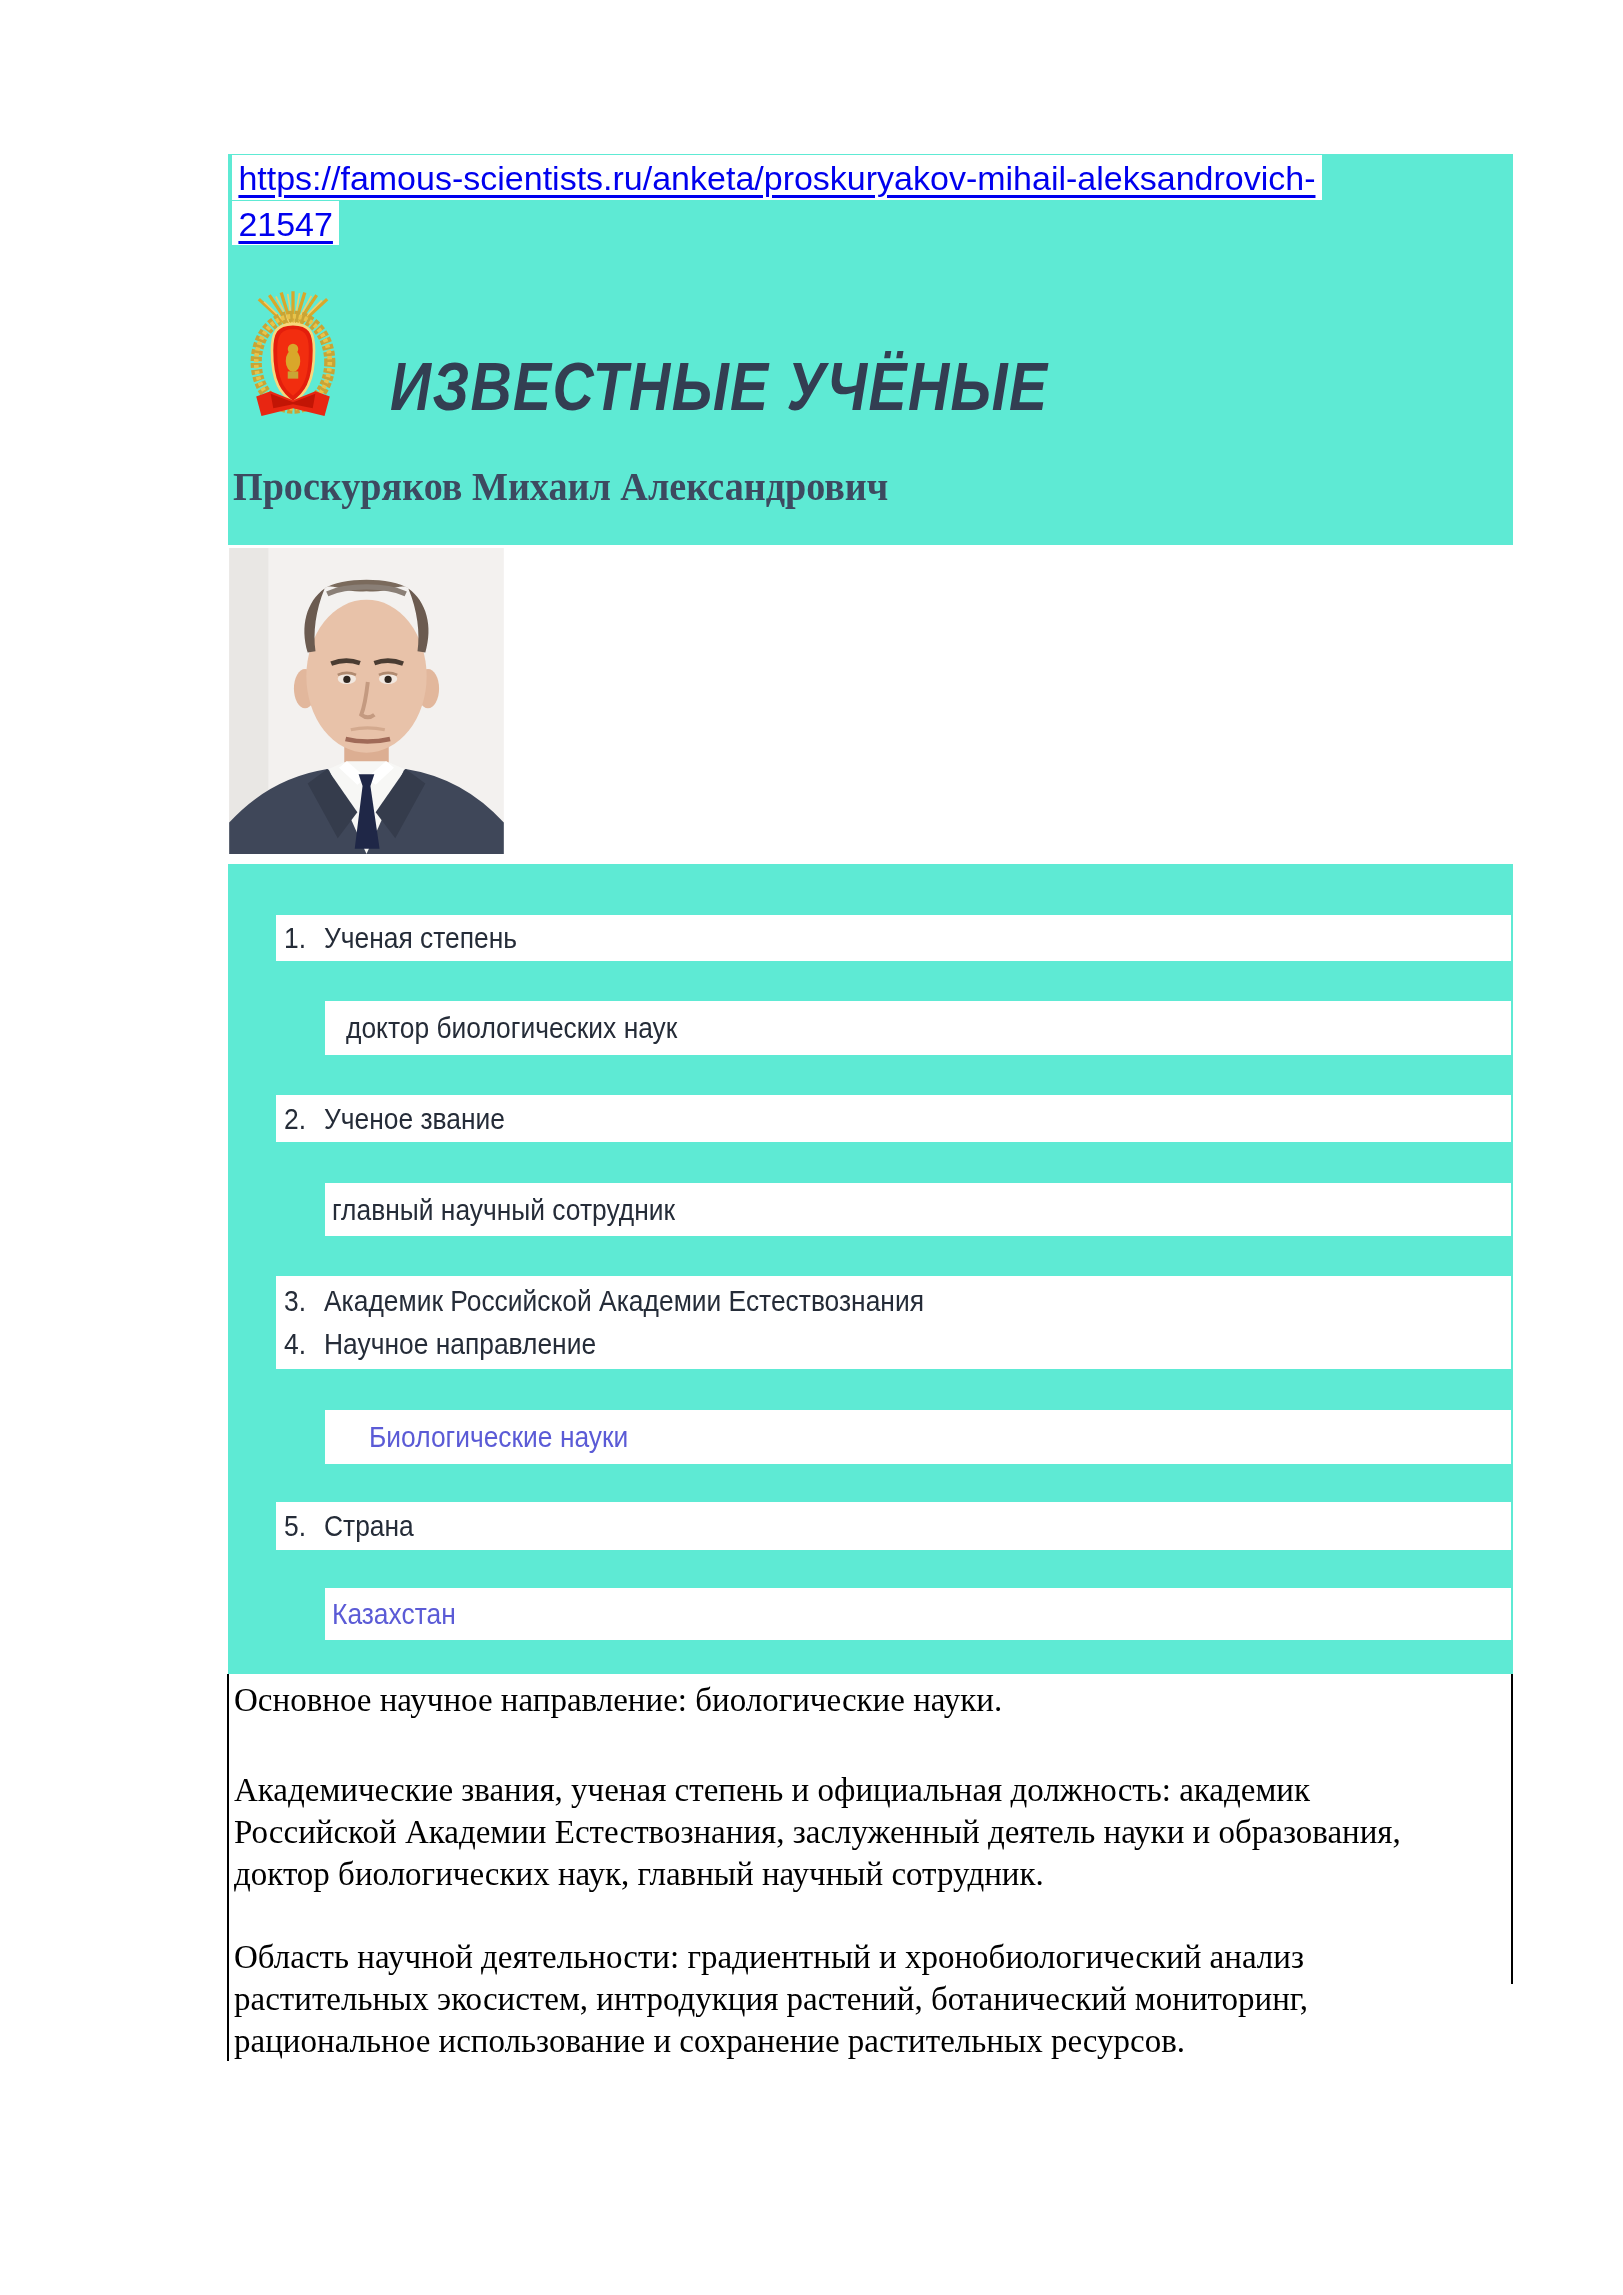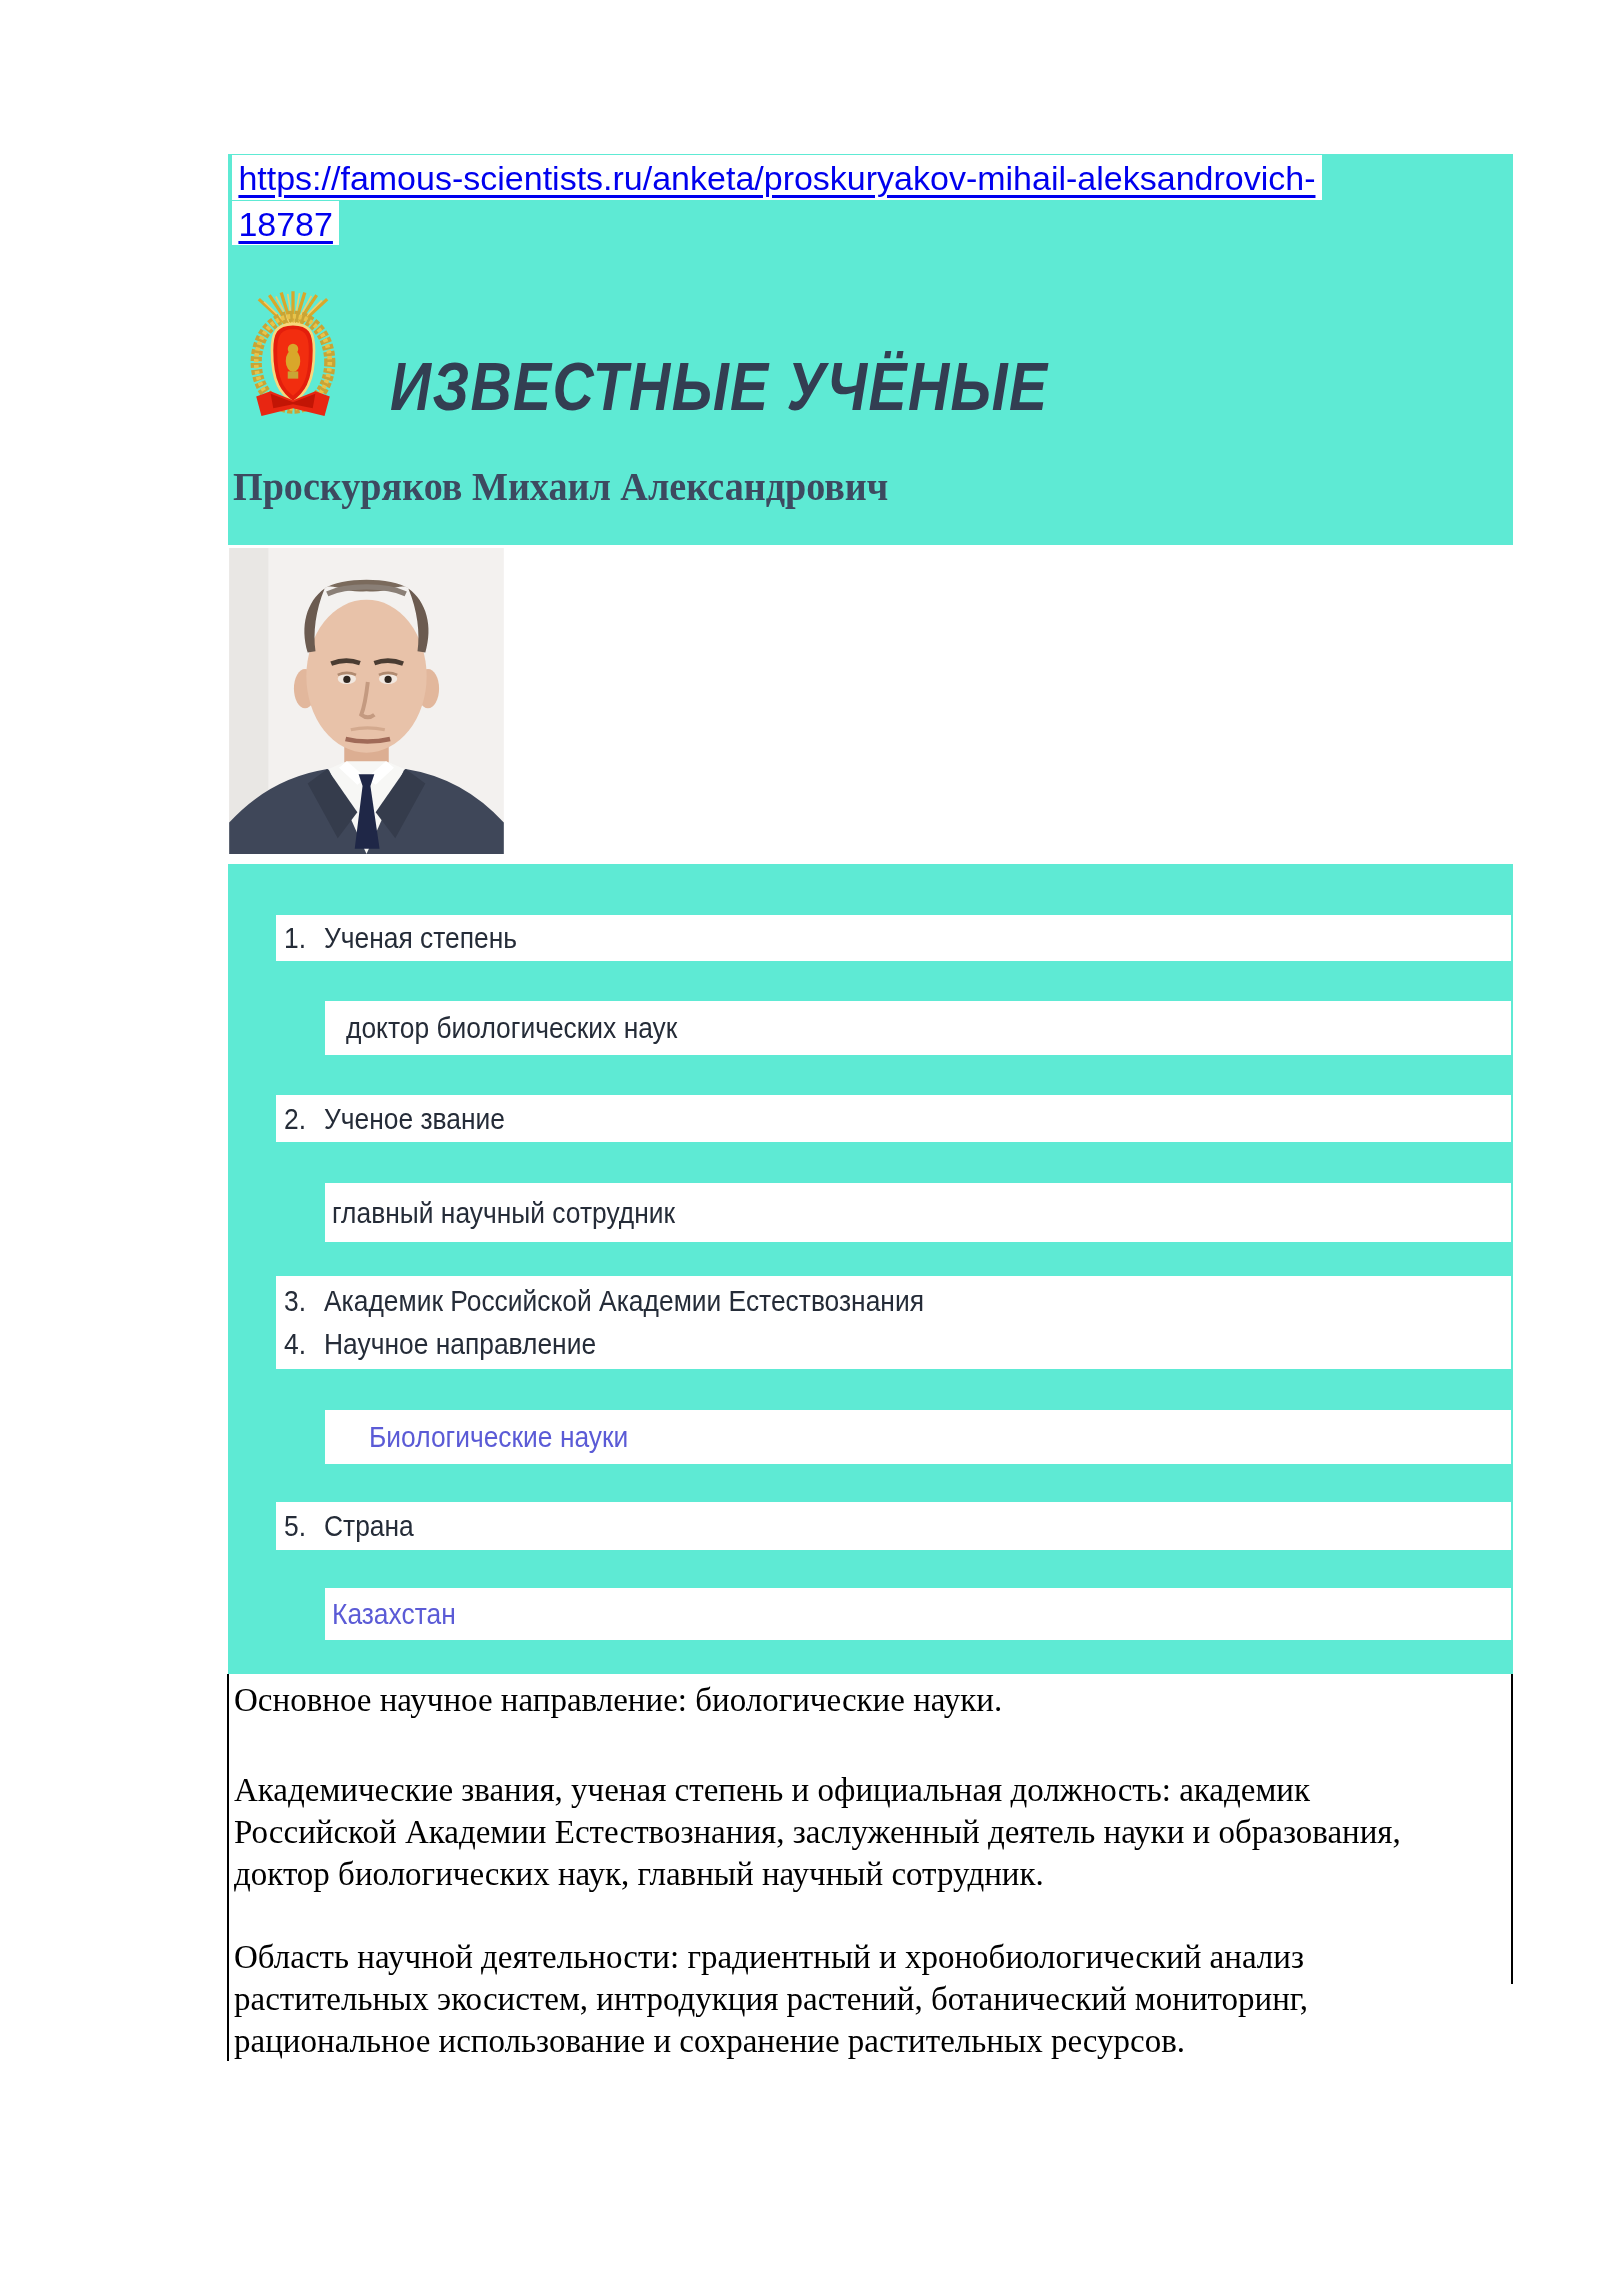--- a/index.html
+++ b/index.html
@@ -47,21 +47,21 @@
   .paragraphs p.p2{margin-bottom:41px;}
 </style>
 </head>
 <body>
 
 <div id="canvas">
 
   <div class="black-block">
 
     <span class="url-line url-line1"><a href="#">https://famous-scientists.ru/anketa/proskuryakov-mihail-aleksandrovich-</a></span>
-    <span class="url-line url-line2"><a href="#">18787</a></span>
+    <span class="url-line url-line2"><a href="#">21547</a></span>
 
     <div class="site-header">
       <svg class="crest" viewBox="0 0 140 195" aria-hidden="true">
 
         <g stroke="#D9A72A" stroke-width="5" fill="none">
           <path d="M70 62 L18 14"></path>
             <path d="M70 62 L34 8"></path>
             <path d="M70 62 L52 4"></path>
           <path d="M70 62 L70 2"></path>
             <path d="M70 62 L88 4"></path>
@@ -147,21 +147,21 @@
       <span class="lbl"><i>Ученая степень</i></span>
     </div>
     <div class="bar value-bar" style="top:847px;height:54px;padding-left:21px;">
       <span class="val"><i>доктор биологических наук</i></span>
     </div>
 
     <div class="bar label-bar" style="top:941px;height:47px;">
       <span class="num"><i>2.</i></span>
       <span class="lbl"><i>Ученое звание</i></span>
     </div>
-    <div class="bar value-bar" style="top:1029px;height:59px;">
+    <div class="bar value-bar" style="top:1029px;height:53px;">
       <span class="val"><i>главный научный сотрудник</i></span>
     </div>
 
     <div class="bar label-bar two-line" style="top:1122px;height:93px;">
       <span class="line">
         <span class="num"><i>3.</i></span>
         <span class="lbl"><i>Академик Российской Академии Естествознания</i></span>
       </span>
       <span class="line">
         <span class="num"><i>4.</i></span>

